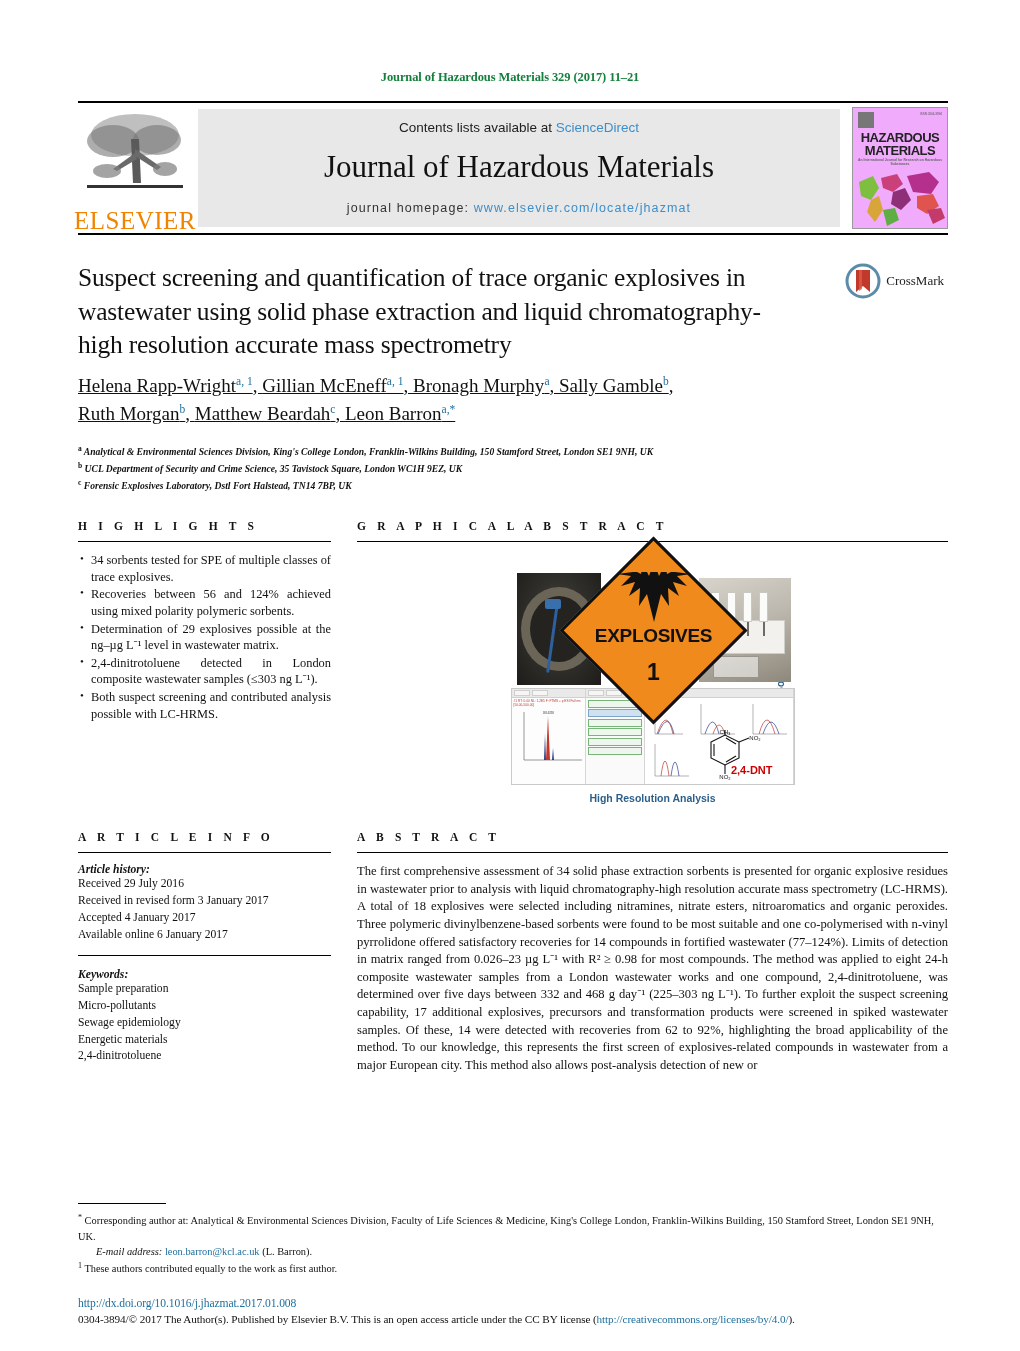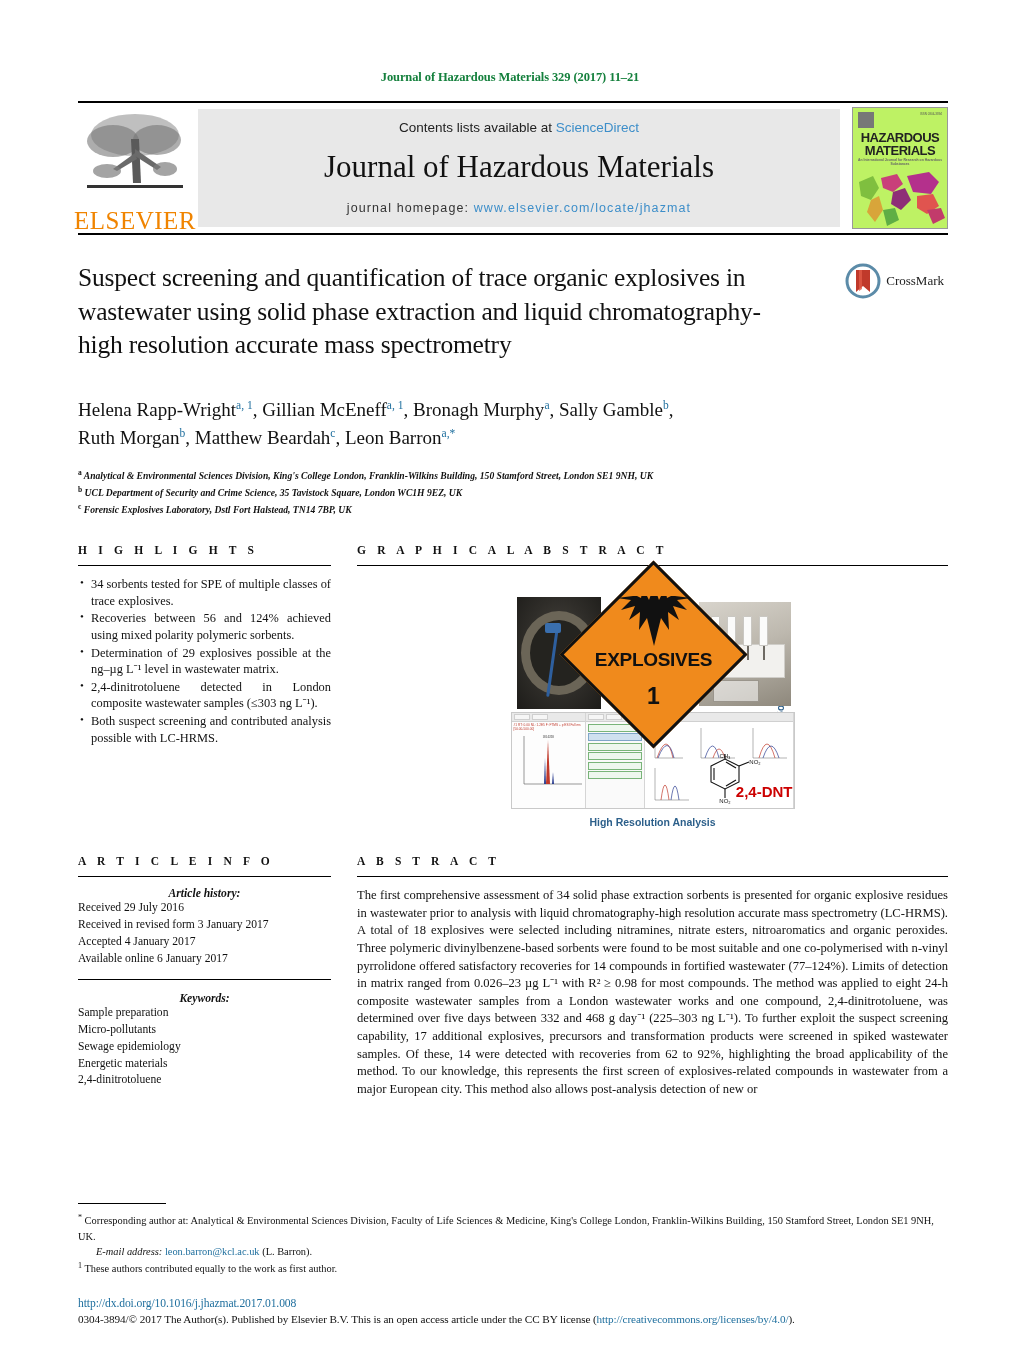--- a/index.html
+++ b/index.html
@@ -82,21 +82,21 @@
     letter-spacing: 1.1px;
     color: #333;
   }
   .homepage-line .url { color: #3d8ec9; }
 
   .cover-thumb {
     flex: 0 0 96px;
     width: 96px;
     margin: 4px 0 4px 4px;
     border: 1px solid #999;
-    background: #bef264;
+    background: #f0abfc;
     position: relative;
     overflow: hidden;
   }
   .cover-inner { position: absolute; inset: 0; }
   .cover-top-bar {
     position: absolute; top: 4px; left: 5px; right: 5px;
     display: flex; justify-content: space-between; align-items: flex-start;
   }
   .cover-els-box { width: 16px; height: 16px; background: #777; }
   .cover-tiny { font-size: 3px; color: #555; font-family: "Liberation Sans", sans-serif; }
@@ -131,25 +131,26 @@
   }
   .crossmark {
     position: absolute; right: 4px; top: 2px;
     display: flex; align-items: center; gap: 5px;
   }
   .crossmark-label {
     font-family: "Liberation Serif", serif;
     font-size: 13px; color: #222;
   }
   .authors {
-    margin-top: 34px;
+    margin-top: 10px;
     font-family: "Liberation Serif", serif;
     font-size: 19px;
     line-height: 1.5;
     color: #111;
+    text-decoration: underline;
   }
   .authors sup { color: #1f6f9e; font-size: 11.5px; }
   .affils { margin-top: 14px; }
   .affil {
     font-family: "Liberation Serif", serif;
     font-style: italic;
     font-weight: bold;
     font-size: 9.6px;
     line-height: 1.55;
     color: #111;
@@ -317,31 +318,31 @@
     font-size: 3.2px; color: #c0392b; font-family: "Liberation Sans", sans-serif;
     padding: 1px 2px; line-height: 1.25;
   }
   .sw-list-item {
     height: 8px; margin: 1.5px 2px; background: #eef7ee;
     border: 1px solid #79b479;
   }
   .sw-list-item.sel { background: #cfe0ef; border-color: #7fa6c8; }
   .molecule { position: absolute; right: 6px; bottom: 4px; width: 104px; height: 50px; }
   .dnt-label {
-    position: absolute; right: 0; bottom: 8px;
-    font-family: "Liberation Sans", sans-serif;
-    font-weight: bold; font-size: 15px; color: #cc0000;
+    position: absolute; right: 20px; bottom: 8px;
+    font-family: "Liberation Sans", sans-serif;
+    font-weight: bold; font-size: 11px; color: #cc0000;
   }
 
   
   .ai-block { margin-top: 10px; }
   .ai-italic {
     font-family: "Liberation Serif", serif;
     font-style: italic; font-weight: bold;
-    font-size: 11.6px; color: #111; text-align: center;
+    font-size: 11.6px; color: #111;
   }
   .ai-line {
     font-family: "Liberation Serif", serif;
     font-size: 11.6px; line-height: 1.45; color: #111;
   }
   .ai-rule { border-top: 1.2px solid #000; margin: 12px 0 9px; }
 
   
   .abstract-text {
     font-family: "Liberation Serif", serif;

